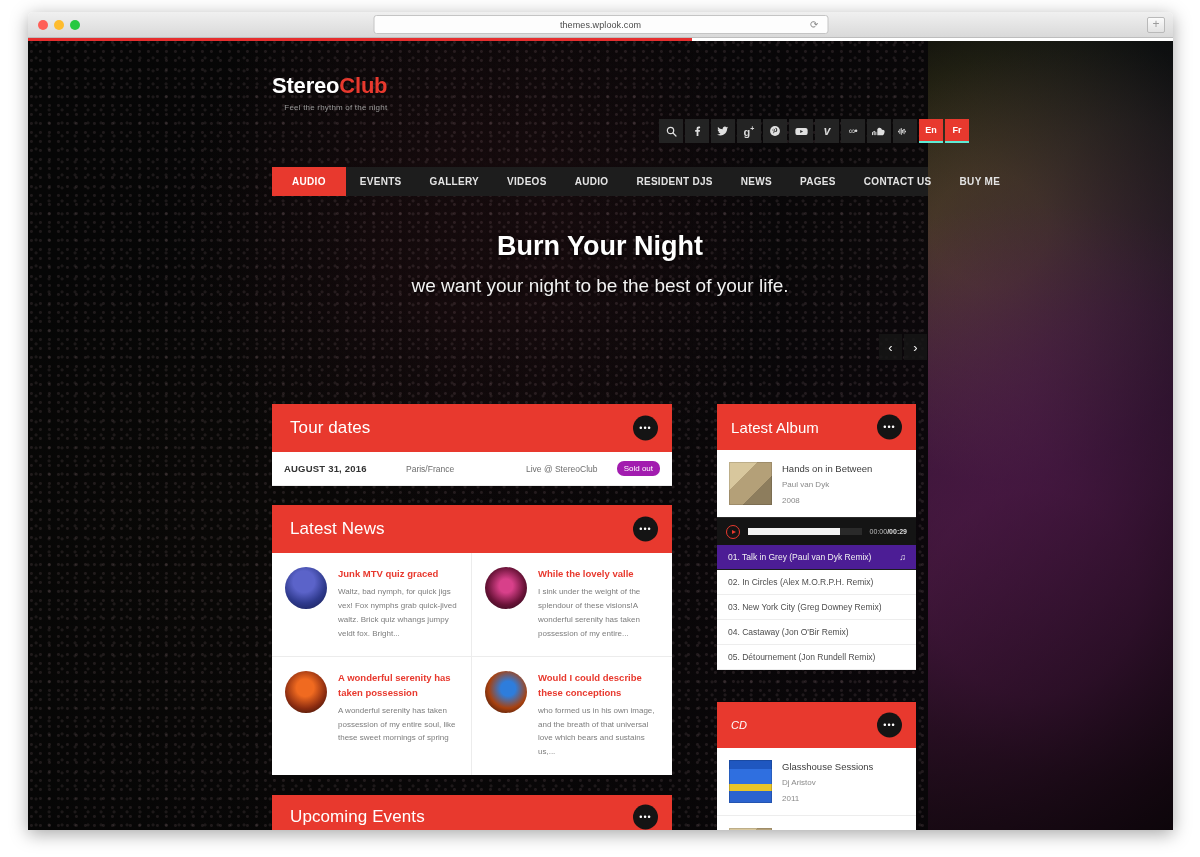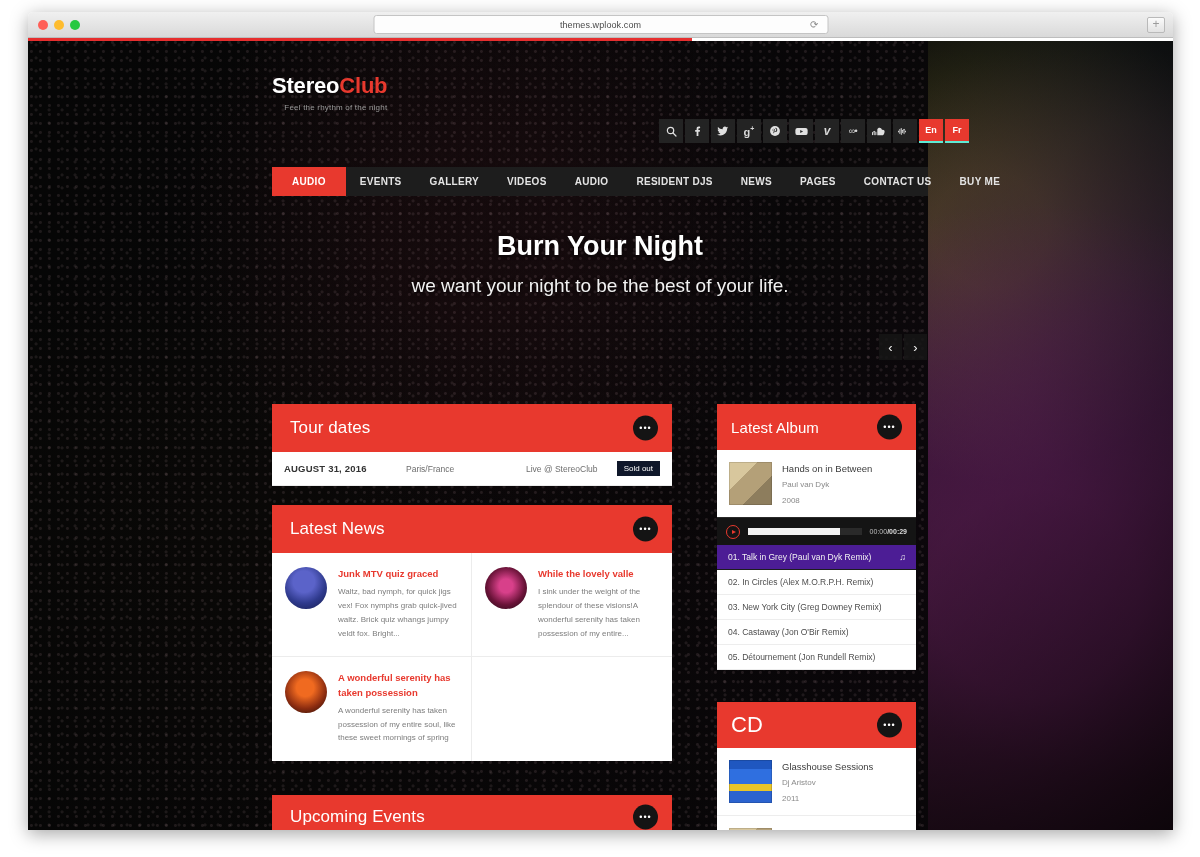--- a/index.html
+++ b/index.html
@@ -211,22 +211,22 @@
   #w-tour { left: 244px; top: 363px; width: 400px; }
   #tour-row {
     display: flex; align-items: center;
     height: 34px; padding: 0 12px;
     border-bottom: 1px solid #ececec;
   }
   #tour-date { font-size: 9.5px; font-weight: bold; color: #333; width: 122px; letter-spacing: .2px; }
   #tour-place { font-size: 8.5px; color: #6d6d6d; width: 120px; }
   #tour-venue { font-size: 8.5px; color: #6d6d6d; flex: 1; }
   #tour-status {
-    background: #0f172a; color: #fff; font-size: 8px;
-    padding: 3px 7px; border-radius: 0;
+    background: #a21caf; color: #fff; font-size: 8px;
+    padding: 3px 7px; border-radius: 7px;
   }
 
   
   #w-news { left: 244px; top: 464px; width: 400px; }
   #news-grid { display: flex; flex-wrap: wrap; }
   .news-item {
     width: 50%; padding: 14px 13px 16px 13px;
     display: flex; gap: 11px;
     border-right: 1px solid #ececec;
     border-bottom: 1px solid #ececec;
@@ -305,21 +305,21 @@
     position: relative;
   }
   .track.playing { background: #4c1d95; color: #f2f2f2; border-bottom-color: #1d1d1d; }
   .track .note {
     position: absolute; right: 10px; font-size: 9px;
   }
 
   
   #w-cd { left: 689px; top: 661px; width: 199px; }
   #w-cd .widget-head { height: 46px; padding: 0 14px; }
-  #w-cd .widget-head h2 { font-size: 22px; }
+  #w-cd .widget-head h2 { font-size: 11px; font-style: italic; }
   #cd-list .rel-row + .rel-row { border-top: 1px solid #ededed; }
 
   
 </style>
 </head>
 <body>
 
 <div id="browser-window">
 
   <div id="titlebar">
@@ -473,20 +473,27 @@
                 <div class="news-text">I sink under the weight of the splendour of these visions!A wonderful serenity has taken possession of my entire...</div>
               </div>
             </article>
             <article class="news-item">
               <div class="news-thumb t3"></div>
               <div>
                 <div class="news-title">A wonderful serenity has taken possession</div>
                 <div class="news-text">A wonderful serenity has taken possession of my entire soul, like these sweet mornings of spring</div>
               </div>
             </article>
+            <article class="news-item">
+              <div class="news-thumb t4"></div>
+              <div>
+                <div class="news-title">Would I could describe these conceptions</div>
+                <div class="news-text">who formed us in his own image, and the breath of that universal love which bears and sustains us,...</div>
+              </div>
+            </article>
           </div>
         </div>
       </section>
 
       <section class="widget" id="w-upcoming">
         <div class="widget-head">
           <h2>Upcoming Events</h2>
           <div class="more-btn">•••</div>
         </div>
 

